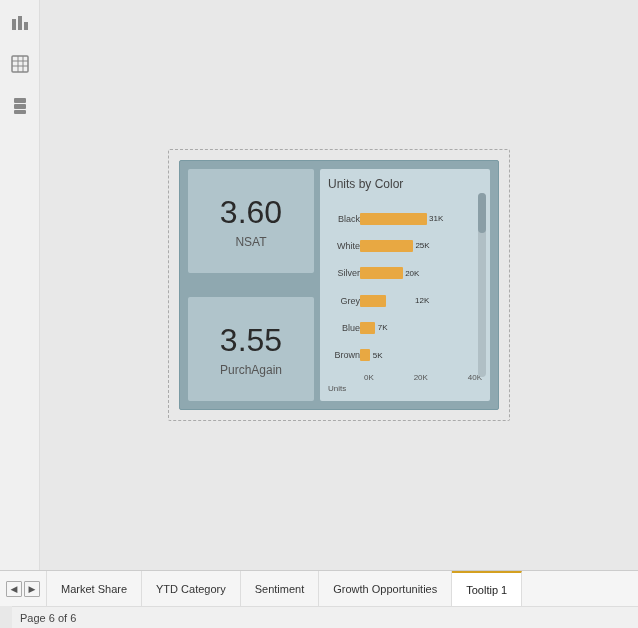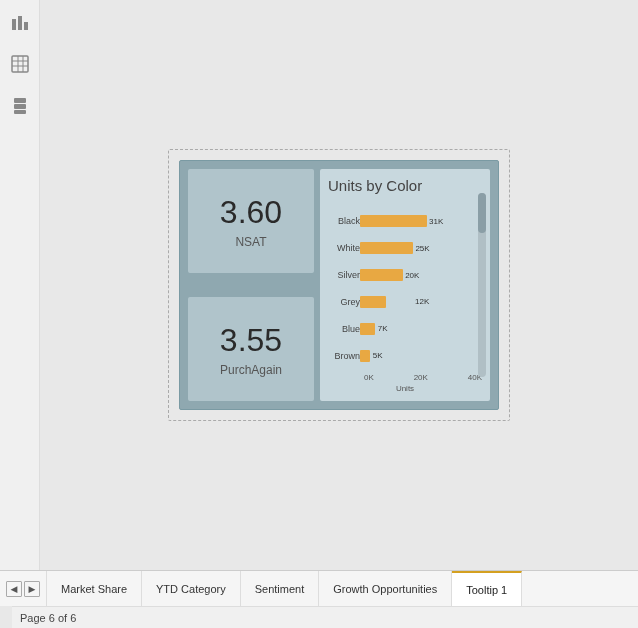--- a/index.html
+++ b/index.html
@@ -109,21 +109,21 @@
       flex: 1;
       background: #c8d8de;
       border-radius: 2px;
       padding: 8px;
       display: flex;
       flex-direction: column;
       position: relative;
     }
 
     .chart-title {
-      font-size: 15px;
+      font-size: 12px;
       color: #444;
       margin-bottom: 14px;
     }
 
     .chart-area {
       flex: 1;
       display: flex;
       flex-direction: column;
       justify-content: space-around;
       position: relative;
@@ -174,21 +174,21 @@
     }
 
     .x-label {
       font-size: 8px;
       color: #555;
     }
 
     .x-title {
       font-size: 8px;
       color: #555;
-      text-align: center;
+      text-align: left;
       margin-top: 2px;
     }
 
     
     .chart-scrollbar {
       position: absolute;
       right: 4px;
       top: 24px;
       bottom: 24px;
       width: 8px;

